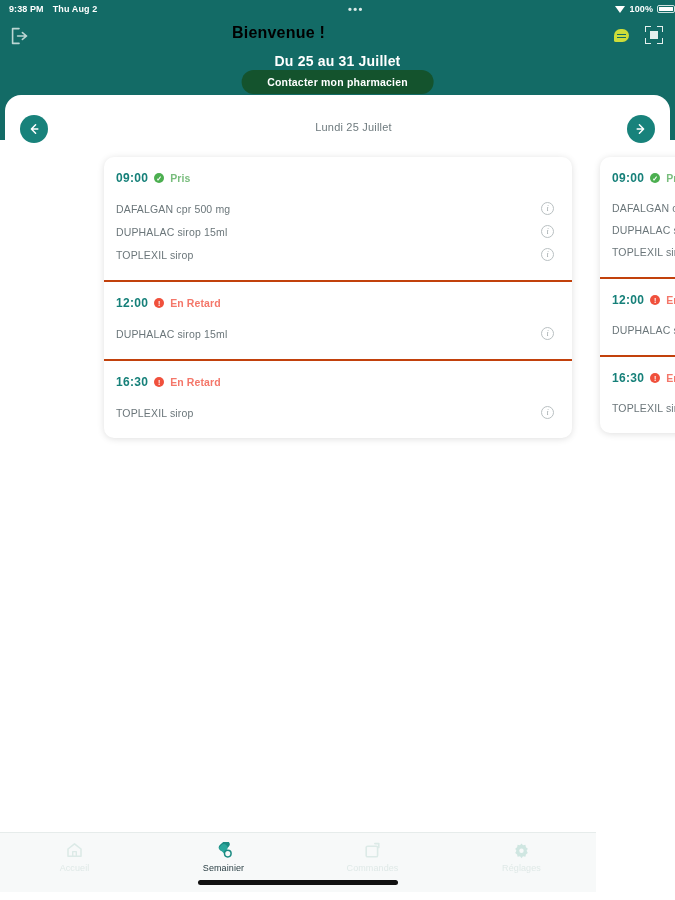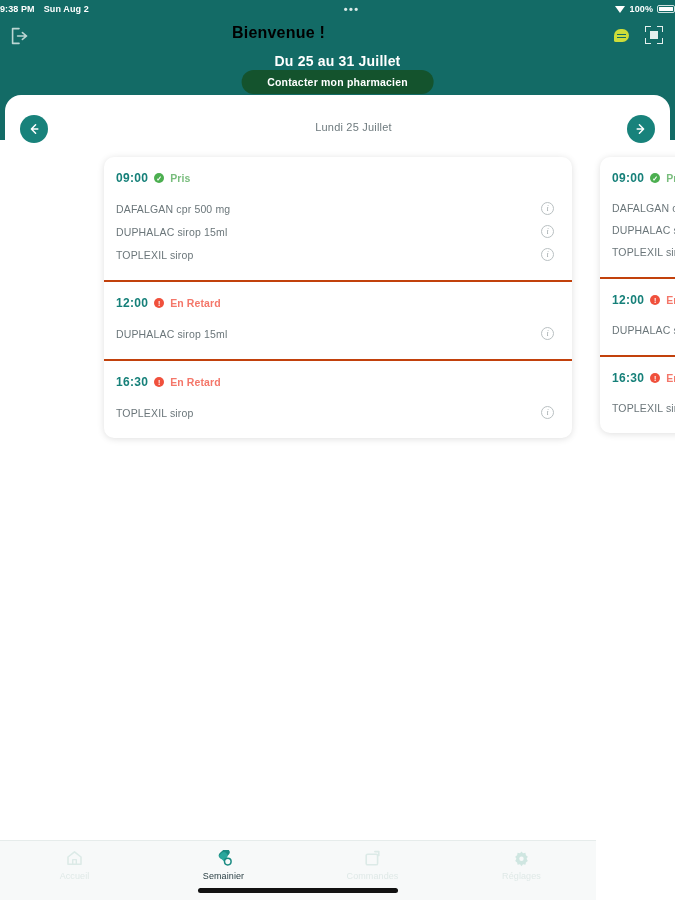--- a/index.html
+++ b/index.html
@@ -15,21 +15,21 @@
     position: absolute; left: 0; top: 0; width: 675px; height: 140px;
     background: #136b66;
   }
 
   
   .statusbar {
     position: absolute; left: 0; top: 0; width: 675px; height: 18px;
     display: flex; align-items: center; color: #ffffff;
     font-size: 9px; font-weight: bold; letter-spacing: .1px;
   }
-  .sb-left { display: flex; align-items: center; gap: 9px; }
+  .sb-left { display: flex; align-items: center; gap: 9px; padding-left: 9px; }
   .sb-center { flex: 1; text-align: center; font-size: 11px; letter-spacing: 1.5px; color: #dcebe9; }
   .sb-right { display: flex; align-items: center; gap: 4px; }
   .wifi-ico { width: 11px; height: 9px; position: relative; }
   .wifi-ico:before {
     content: ""; position: absolute; left: 0; top: 1px;
     border-left: 5.5px solid transparent; border-right: 5.5px solid transparent;
     border-top: 7px solid #fff;
   }
   .batt {
     width: 18px; height: 8px; border: 1px solid #cfe2e0; border-radius: 2px;
@@ -141,21 +141,21 @@
   .med-name { font-size: 10.5px; color: #6b767a; letter-spacing: .15px; }
   .info-ico {
     width: 13px; height: 13px; border-radius: 50%; border: 1px solid #b9c0c2;
     display: flex; align-items: center; justify-content: center;
     font-size: 8px; color: #9aa3a6; font-family: "Liberation Serif", serif;
     font-style: italic; cursor: pointer; flex: none;
   }
 
   
   .tabbar {
-    position: absolute; left: 0; bottom: 0; width: 596px; height: 60px;
+    position: absolute; left: 0; bottom: 8px; width: 596px; height: 60px;
     background: #f7f9f9; border-top: 1px solid #e6eceb;
     display: flex; align-items: flex-start;
   }
   .tab {
     flex: 1; display: flex; flex-direction: column; align-items: center;
     gap: 4px; padding-top: 8px; cursor: pointer;
   }
   .tab-label { font-size: 9px; letter-spacing: .1px; }
   .tab.inactive .tab-label { color: #dfe9e7; }
   .tab.active .tab-label { color: #2a3f44; }
@@ -166,21 +166,21 @@
   }
 </style>
 </head>
 <body>
 
 <div class="teal-bg"></div>
 
 <div class="statusbar">
   <div class="sb-left">
     <span>9:38 PM</span>
-    <span>Sun Aug 2</span>
+    <span>Thu Aug 2</span>
   </div>
   <div class="sb-center">•••</div>
   <div class="sb-right">
     <span class="wifi-ico"></span>
     <span>100%</span>
     <span class="batt">
         <i></i>
       </span>
   </div>
 </div>

